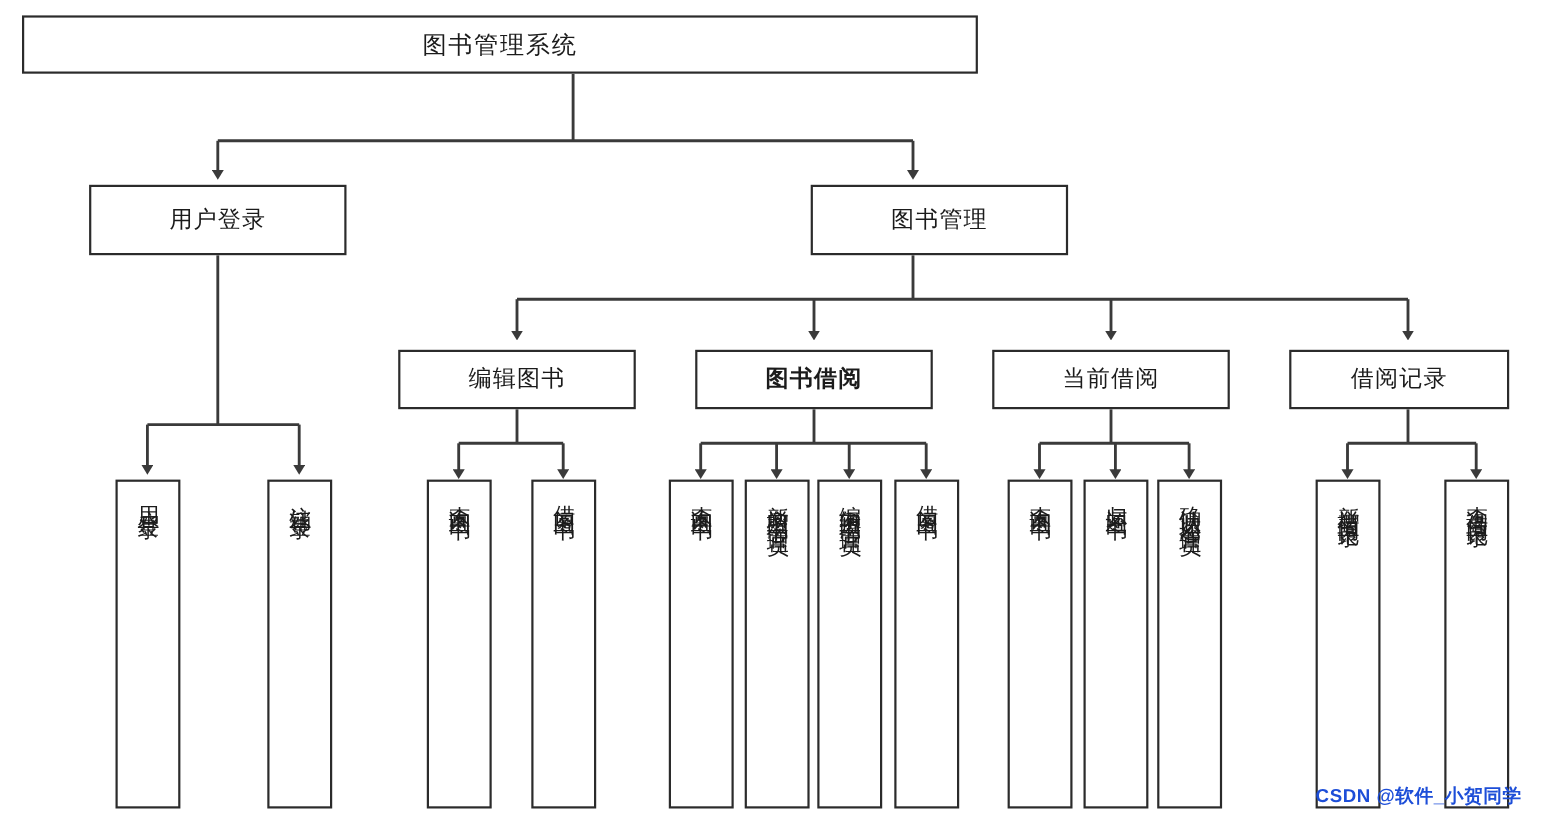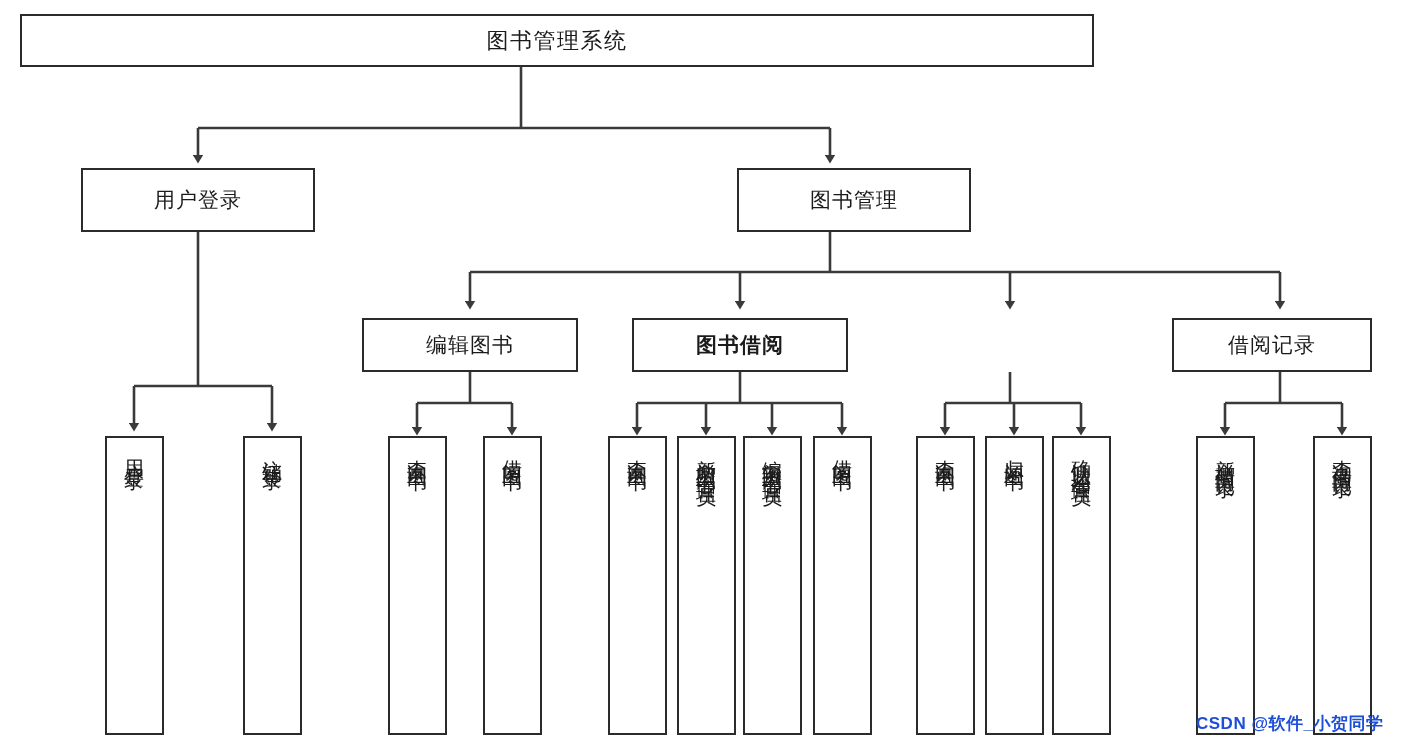--- a/index.html
+++ b/index.html
@@ -126,40 +126,43 @@
       <path d="M1014,403 L1014,428" marker-end="url(#arrowhead)"></path>
       <path d="M1081,403 L1081,428" marker-end="url(#arrowhead)"></path>
 
       <path d="M1280,372 L1280,403"></path>
       <path d="M1225,403 L1342,403"></path>
       <path d="M1225,403 L1225,428" marker-end="url(#arrowhead)"></path>
       <path d="M1342,403 L1342,428" marker-end="url(#arrowhead)"></path>
     </g>
   </svg>
 
-  <div class="node h root" style="left:20px; top:14px; width:1074px; height:53px;">
+  <div class="node h root" style="left:20px; top:14px; width:869px; height:53px;">
     <span class="label">图书管理系统</span>
   </div>
 
   <div class="node h" style="left:81px; top:168px; width:234px; height:64px;">
     <span class="label">用户登录</span>
   </div>
 
   <div class="node h" style="left:713px; top:168px; width:234px; height:64px;margin-left:24px;">
     <span class="label">图书管理</span>
   </div>
 
   <div class="node h" style="left:362px; top:318px; width:216px; height:54px;">
     <span class="label">编辑图书</span>
   </div>
 
   <div class="node h" style="left:632px; top:318px; width:216px; height:54px;font-weight:bold;">
     <span class="label">图书借阅</span>
   </div>
 
+  <div class="node h" style="left:902px; top:318px; width:216px; height:54px;">
+    <span class="label">当前借阅</span>
+  </div>
 
   <div class="node h" style="left:1172px; top:318px; width:200px; height:54px;">
     <span class="label">借阅记录</span>
   </div>
 
   <div class="node v" style="left:105px; top:436px; width:59px; height:299px;">
     <span class="label">用户登录</span>
   </div>
 
   <div class="node v" style="left:243px; top:436px; width:59px; height:299px;">

